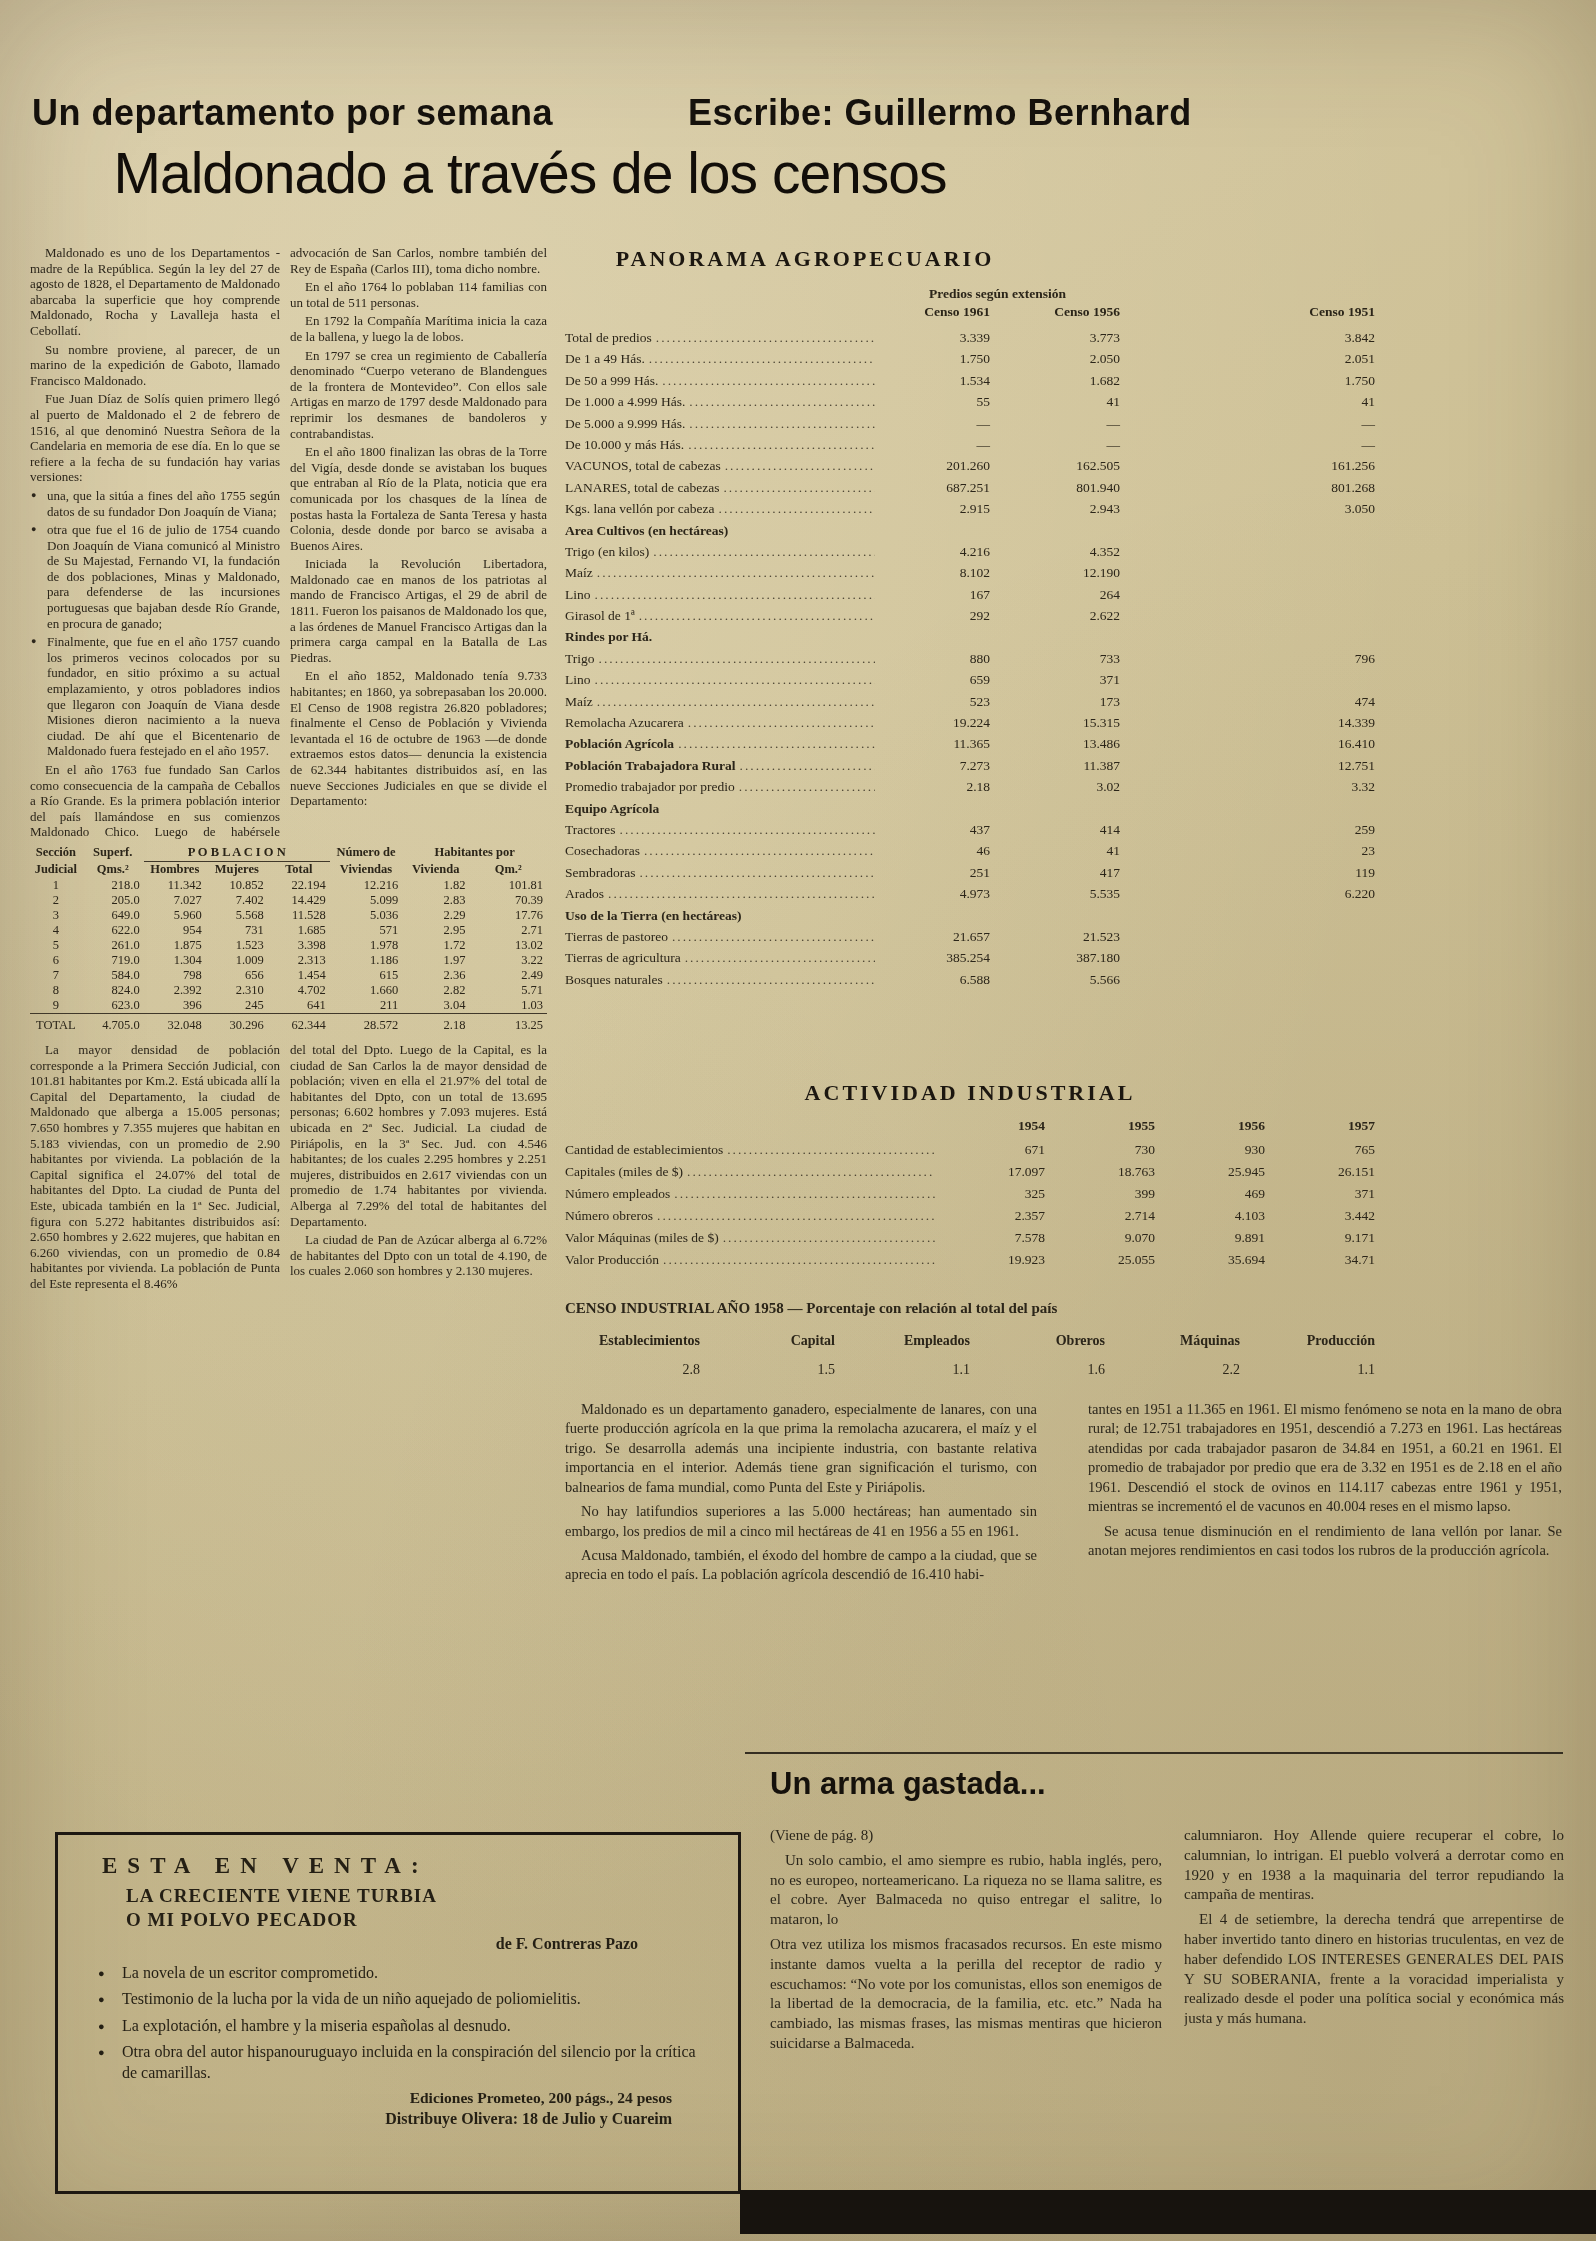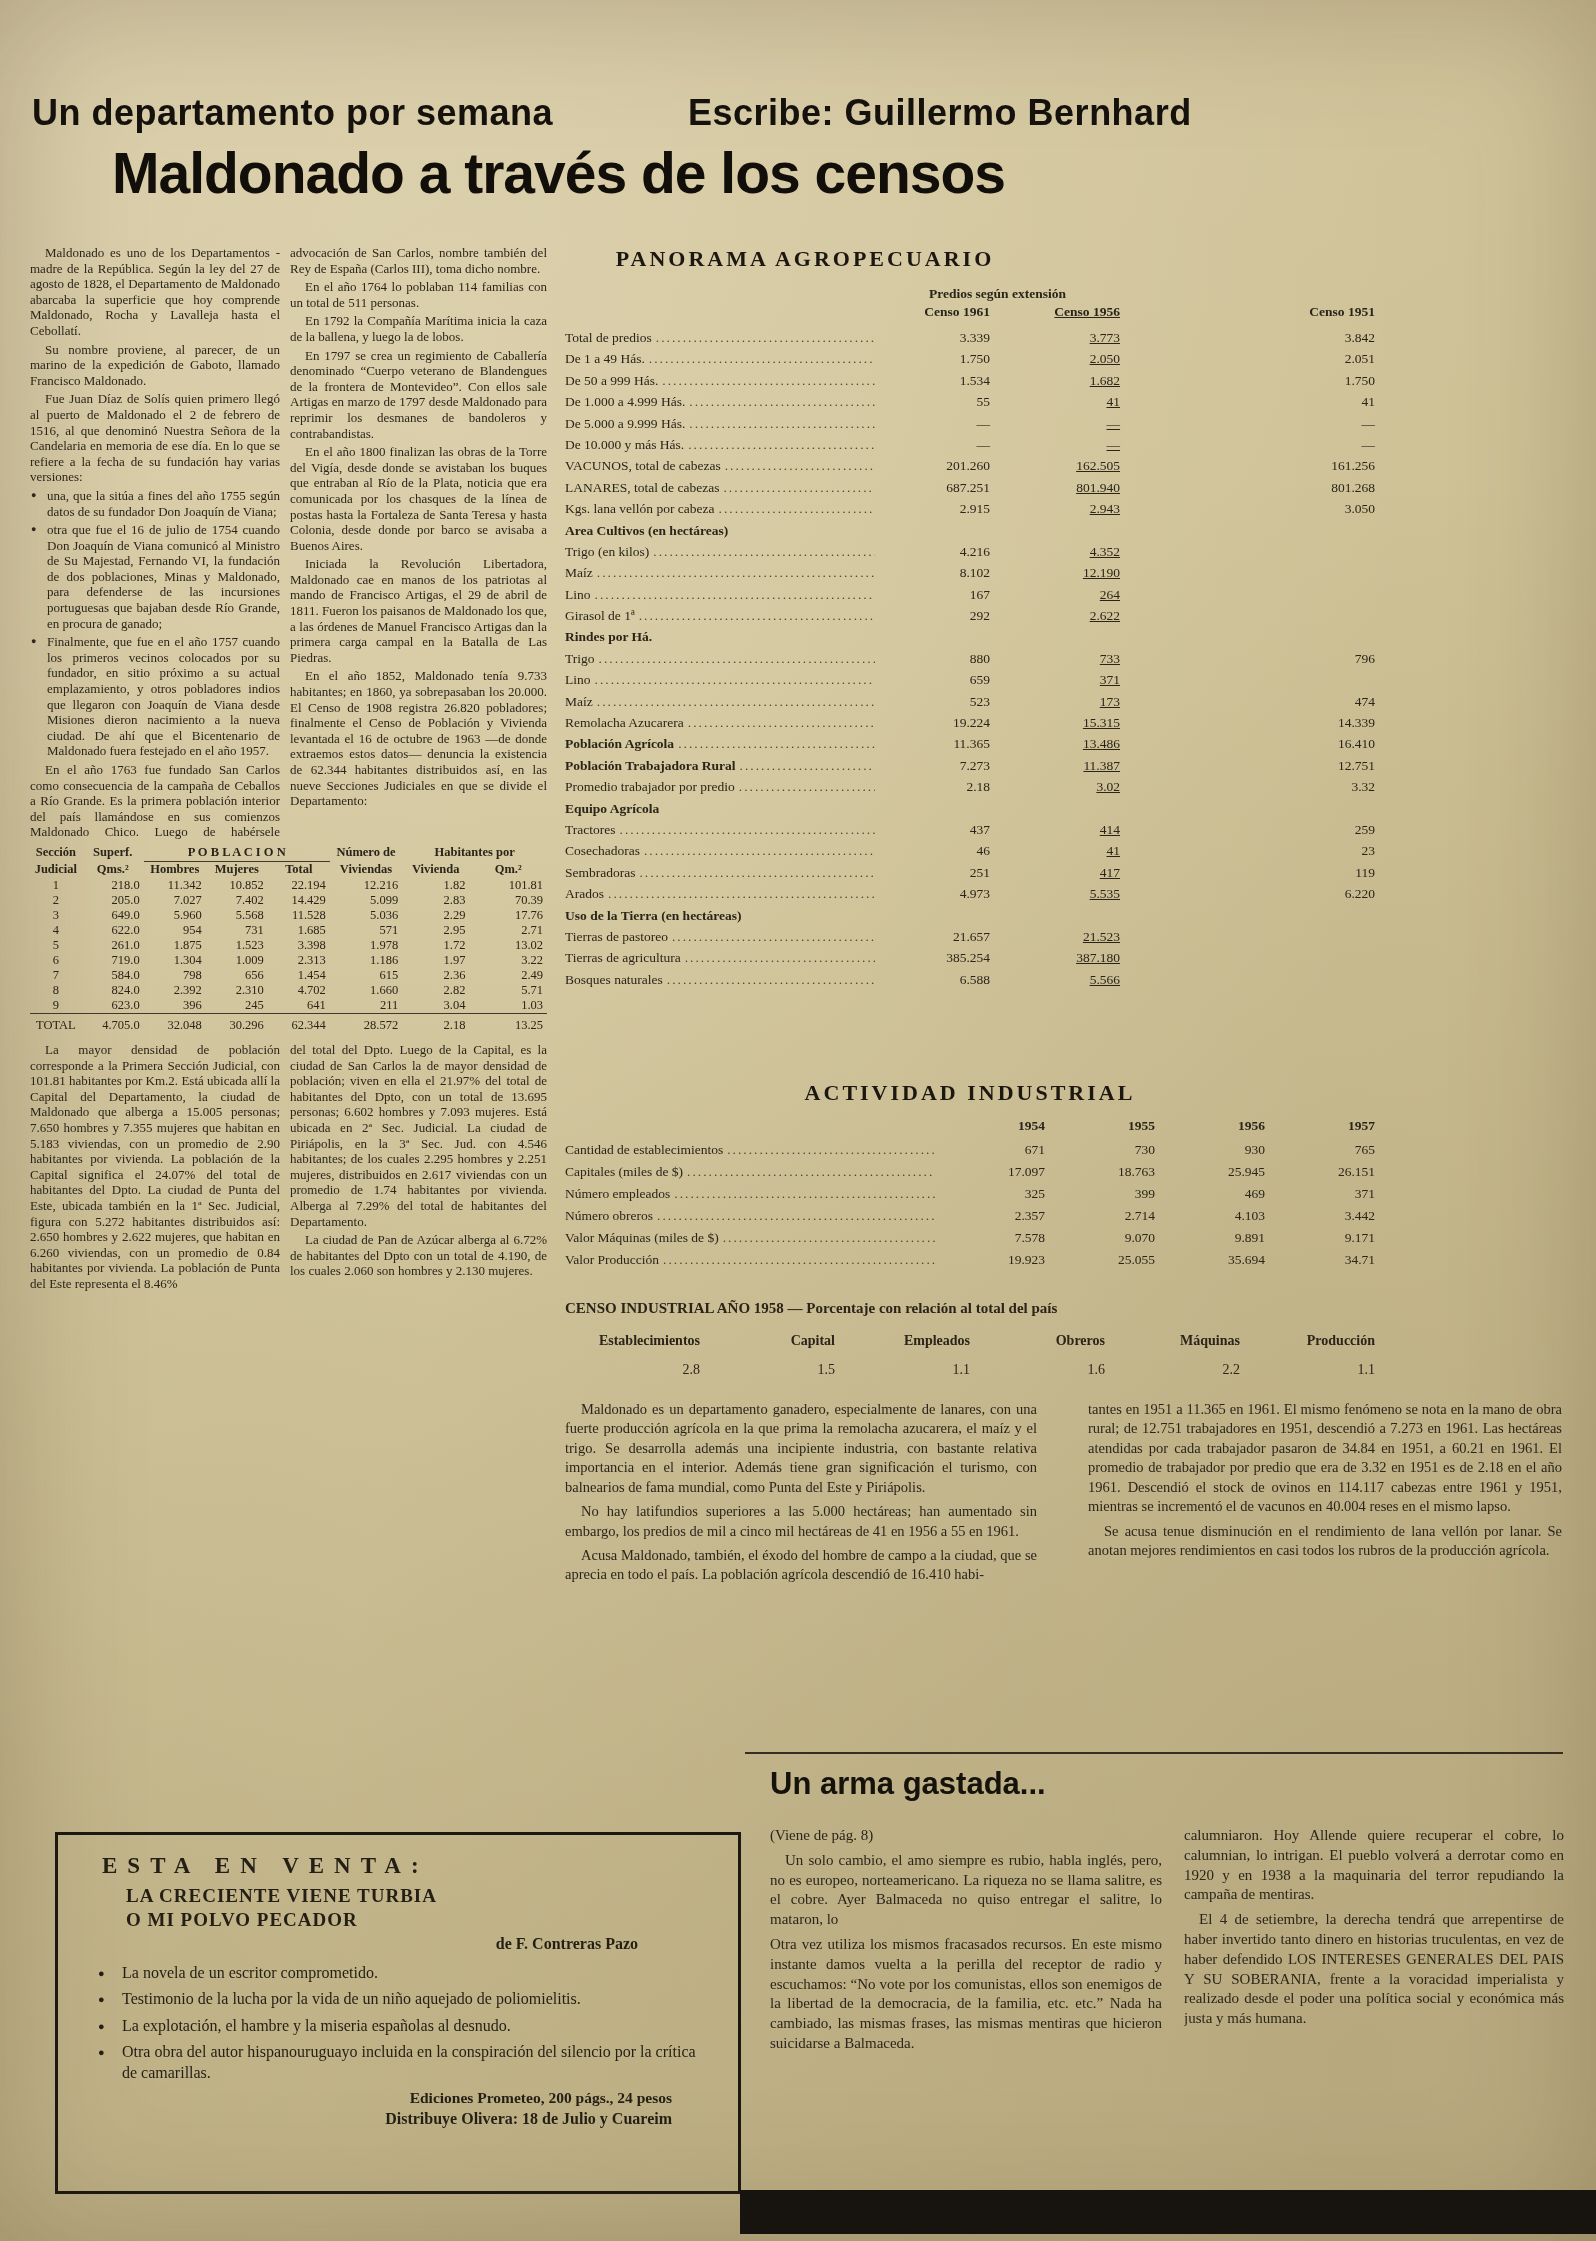--- a/index.html
+++ b/index.html
@@ -14,22 +14,22 @@
     box-shadow: inset 0 0 140px rgba(70,52,26,.28);
     color:#28231a;
     font-family:"Liberation Serif", serif;
     overflow:hidden;
   }
   
   .kicker{ position:absolute; top:92px; font-family:"Liberation Sans",sans-serif;
     font-weight:700; font-size:36px; letter-spacing:.5px; color:#15110c; }
   .kicker-left{ left:32px; }
   .kicker-right{ left:688px; }
-  .headline{ position:absolute; left:55px; top:140px; width:950px; text-align:right;
-    font-family:"Liberation Sans",sans-serif; font-weight:700; font-size:57px;
+  .headline{ position:absolute; left:55px; top:140px; width:950px; text-align:center;
+    font-family:"Liberation Sans",sans-serif; font-weight:400; font-size:57px;
     letter-spacing:-1px; color:#120e09; }
   
   .textcol{ position:absolute; font-size:13px; line-height:1.2; text-align:justify;
     color:#2c261b; overflow:hidden; }
   .col1{ left:30px;  top:245px; width:250px; height:596px; }
   .col2{ left:290px; top:245px; width:257px; height:596px; }
   .after1{ left:30px;  top:1042px; width:250px; height:268px; }
   .after2{ left:290px; top:1042px; width:257px; height:268px; }
   .para{ text-indent:15px; margin-bottom:3px; }
   .para.cont{ text-indent:0; }
@@ -53,21 +53,21 @@
     color:#1c1710; }
   .agro{ position:absolute; left:565px; top:246px; width:810px; font-size:13.5px; color:#2b2519; }
   .agro .sec-title{ width:480px; margin-bottom:14px; }
   .flexh{ display:flex; font-weight:700; }
   .flexh .fl{ flex:1; }
   .agro-head1{ margin-bottom:2px; }
   .agro-head1 .grp{ width:245px; text-align:center; }
   .agro-head1 .tail{ width:255px; }
   .agro-head2{ margin-bottom:7px; }
   .hc{ text-align:right; }
-  .cw1{ width:115px; } .cw2{ width:130px;text-decoration:underline; } .cw3{ width:140px; margin-left:115px; }
+  .cw1{ width:115px; } .cw2{ width:130px; } .cw3{ width:140px; margin-left:115px; }
   .arow{ display:flex; line-height:21.4px; height:21.4px; }
   .albl{ white-space:nowrap; }
   .dots{ flex:1; overflow:hidden; white-space:nowrap; opacity:.8; }
   .dots::after{ content:".........................................................................."; letter-spacing:2px; margin-left:4px; }
   .av{ text-align:right; white-space:nowrap; }
   .arow.subhead .albl{ font-weight:700; }
   .arow.subhead .dots::after{ content:""; }
   .arow.boldlbl .albl{ font-weight:700; }
   .ind{ position:absolute; left:565px; top:1080px; width:810px; font-size:13.5px; color:#2b2519; }
   .ind .sec-title{ width:810px; margin-bottom:12px; }

